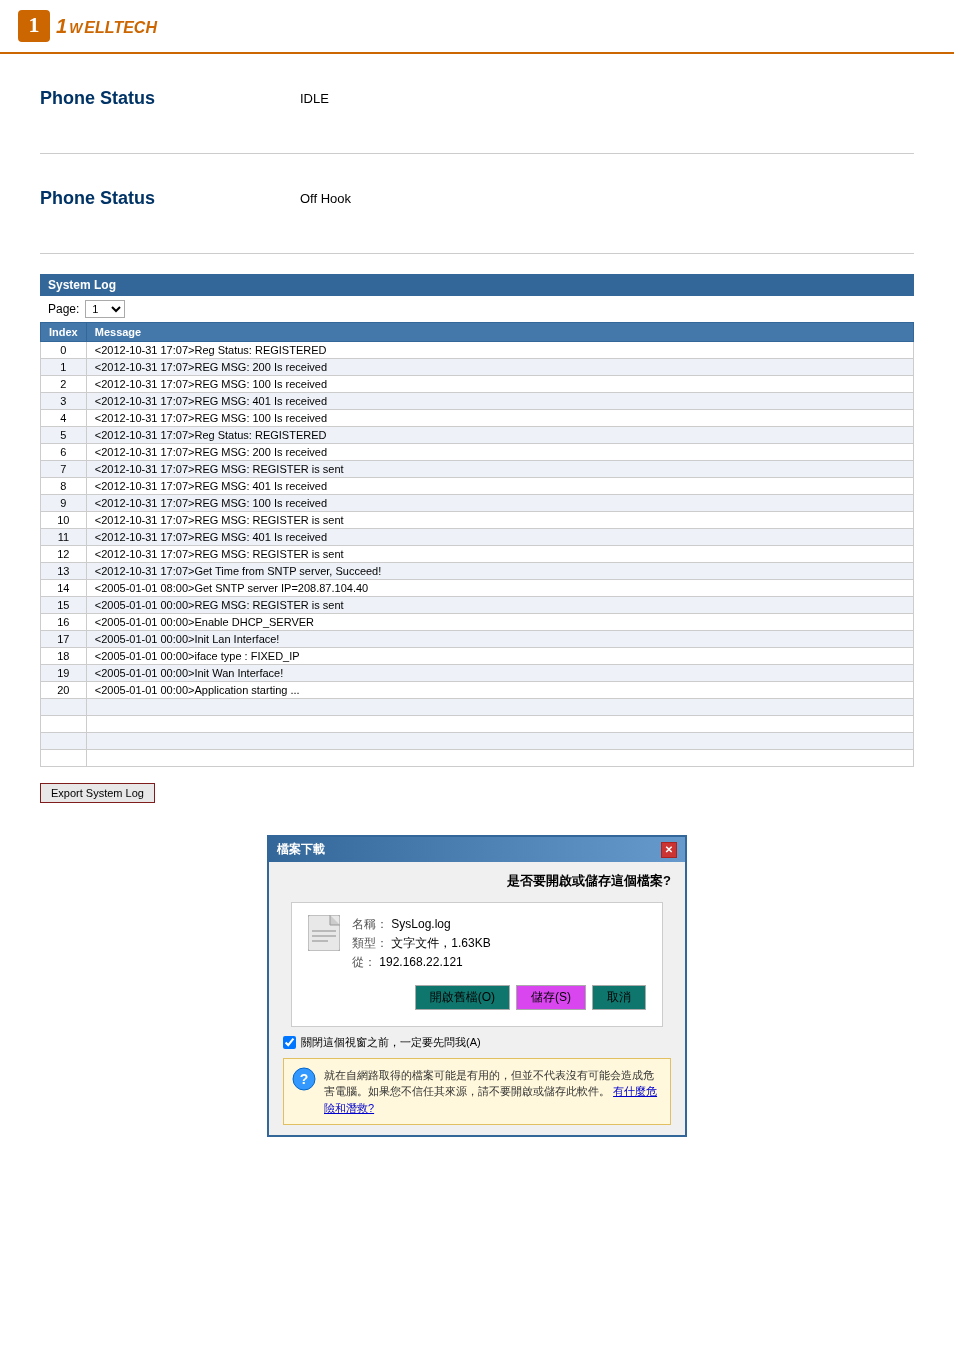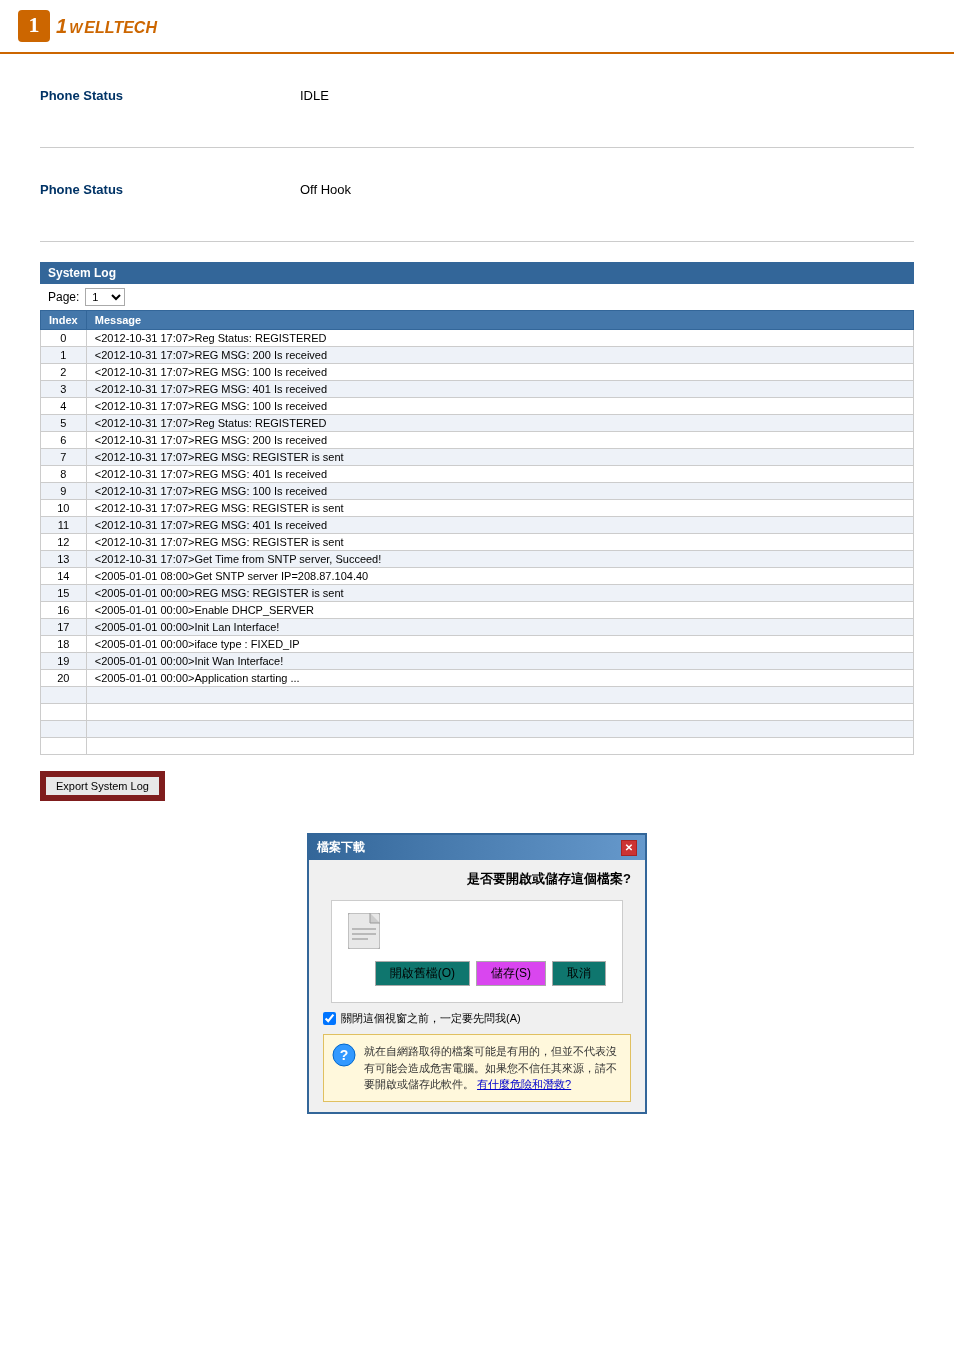--- a/index.html
+++ b/index.html
@@ -38,21 +38,21 @@
     .status-section {
       margin-bottom: 30px;
       padding: 10px 0;
     }
     .status-row {
       display: flex;
       align-items: center;
       padding: 4px 0;
     }
     .status-label {
-      font-size: 13px;
+      font-size: 18px;
       font-weight: bold;
       color: #003366;
       width: 200px;
       min-width: 200px;
     }
     .status-value {
       font-size: 13px;
       color: #000000;
       margin-left: 60px;
     }
@@ -118,37 +118,37 @@
       padding: 2px 8px;
       border: 1px solid #cccccc;
     }
     .td-index {
       width: 40px;
       text-align: center;
     }
     .export-btn {
       margin-top: 8px;
       background: #e8e8e8;
-      border: 6px solid #7f1d1d;
+      border: 1px solid #7f1d1d;
       padding: 3px 10px;
       font-size: 11px;
       cursor: pointer;
       color: #000;
     }
 
     
     .dialog-overlay {
       margin-top: 20px;
       display: flex;
       justify-content: center;
     }
     .dialog-box {
       border: 2px solid #336699;
       background: #f0f0f0;
-      width: 340px;
+      width: 420px;
       font-size: 12px;
       position: relative;
     }
     .dialog-titlebar {
       background: linear-gradient(to right, #336699, #6699cc);
       color: #ffffff;
       font-size: 12px;
       font-weight: bold;
       padding: 4px 8px;
       display: flex;
@@ -430,20 +430,34 @@
         <div class="dialog-body">
           <div class="dialog-file-info">
 
             <svg class="file-icon" viewBox="0 0 32 36">
               <rect x="0" y="0" width="32" height="36" rx="2" fill="#e8e8e8" stroke="#999" stroke-width="1"></rect>
               <polyline points="22,0 22,10 32,10" fill="#cccccc" stroke="#999" stroke-width="1"></polyline>
               <line x1="4" y1="16" x2="28" y2="16" stroke="#aaaaaa" stroke-width="1.5"></line>
               <line x1="4" y1="21" x2="28" y2="21" stroke="#aaaaaa" stroke-width="1.5"></line>
               <line x1="4" y1="26" x2="20" y2="26" stroke="#aaaaaa" stroke-width="1.5"></line>
             </svg>
+            <div class="file-details">
+              <div>
+                <span class="label">名稱：</span>
+                <span>SysLog.log</span>
+              </div>
+              <div>
+                <span class="label">類型：</span>
+                <span>文字文件，1.63KB</span>
+              </div>
+              <div>
+                <span class="label">從：</span>
+                <span>192.168.22.121</span>
+              </div>
+            </div>
           </div>
           <div class="dialog-buttons">
             <button class="dialog-btn">開啟舊檔(O)</button>
             <button class="dialog-btn primary">儲存(S)</button>
             <button class="dialog-btn">取消</button>
           </div>
         </div>
         <div class="dialog-checkbox-row">
           <input type="checkbox" checked="" style="">
           <span>關閉這個視窗之前，一定要先問我(A)</span>

